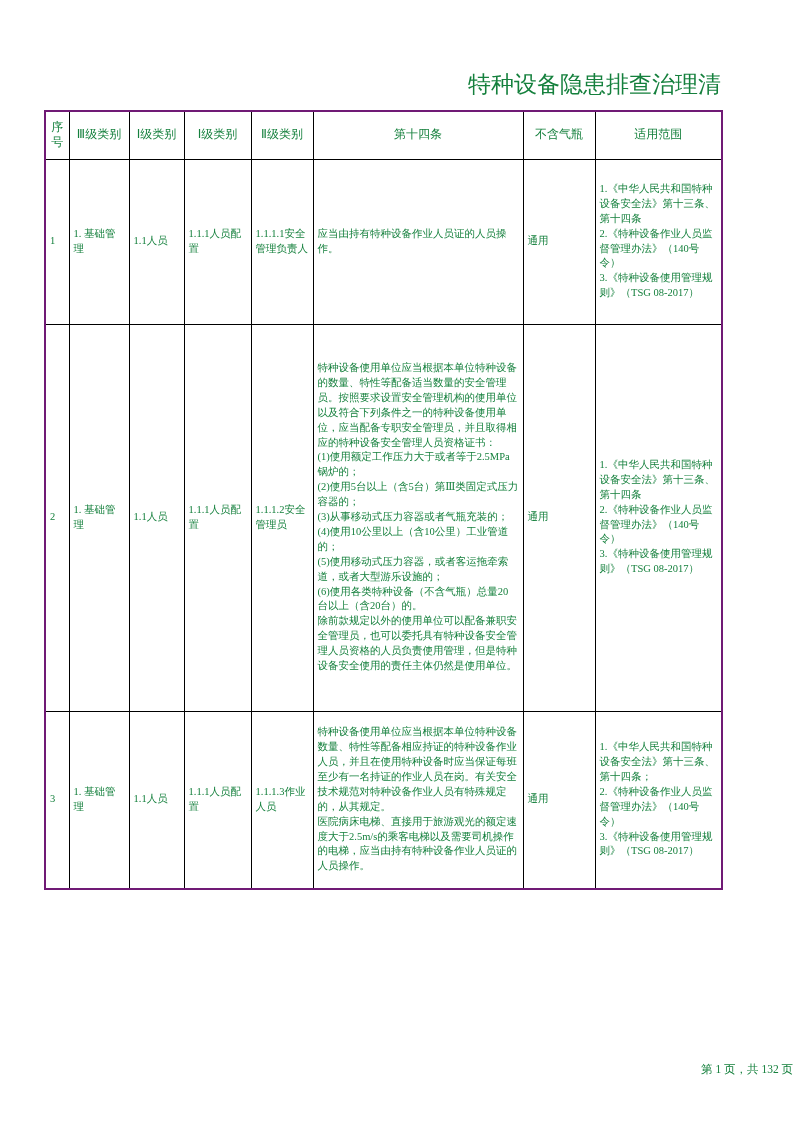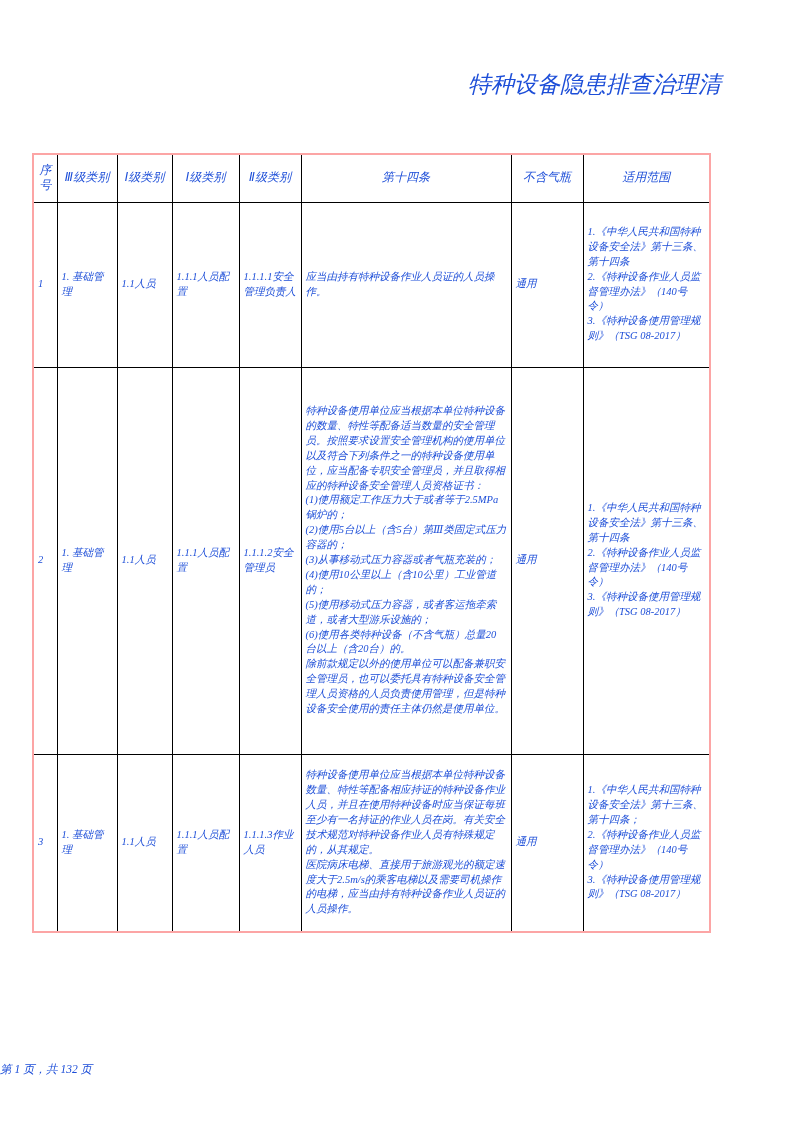--- a/index.html
+++ b/index.html
@@ -4,42 +4,40 @@
 <style>
   * { margin: 0; padding: 0; box-sizing: border-box; }
   html, body { background: #e8e8e8; }
   .page {
     position: relative;
     width: 793px;
     height: 1122px;
     background: #ffffff;
     margin: 0 auto;
     overflow: hidden;
-    color: #1d4ed8;
+    color: #15803d;
     font-family: "Liberation Serif", "DejaVu Serif", serif;
-    font-style: italic;
   }
   .doc-title {
     position: absolute;
     top: 69px;
     right: 72px;
     font-size: 23px;
     font-weight: 500;
     white-space: nowrap;
     font-family: "Liberation Serif", "DejaVu Serif", serif;
   }
   table.checklist {
     position: absolute;
-    left: 32px;
+    left: 44px;
     top: 110px;
     width: 677px;
     border-collapse: collapse;
     table-layout: fixed;
-    border: 2px solid #fca5a5;
-    margin-top: 43px;
+    border: 2px solid #701a75;
   }
   table.checklist th, table.checklist td {
     border: 1px solid #000000;
     vertical-align: middle;
     overflow: hidden;
   }
   table.checklist thead tr { height: 48px; }
   table.checklist th {
     font-family: "Liberation Sans", "DejaVu Sans", sans-serif;
     font-size: 12px;
@@ -59,21 +57,21 @@
   tbody tr:nth-child(2) { height: 387px; }
   tbody tr:nth-child(3) { height: 178px; }
   td.seq-cell { text-align: center; padding: 0; }
   td.standard-cell { padding: 2px 3px; white-space: pre-line; }
   td.basis-cell { white-space: pre-line; }
   .page-footer {
     position: absolute;
     top: 1062px;
     left: 0;
     width: 100%;
-    text-align: left;
+    text-align: right;
     font-size: 11.5px;
     font-family: "Liberation Serif", "DejaVu Serif", serif;
   }
 </style>
 </head>
 <body>
 
 <div class="page">
 
   <div class="doc-title">特种设备隐患排查治理清</div>

